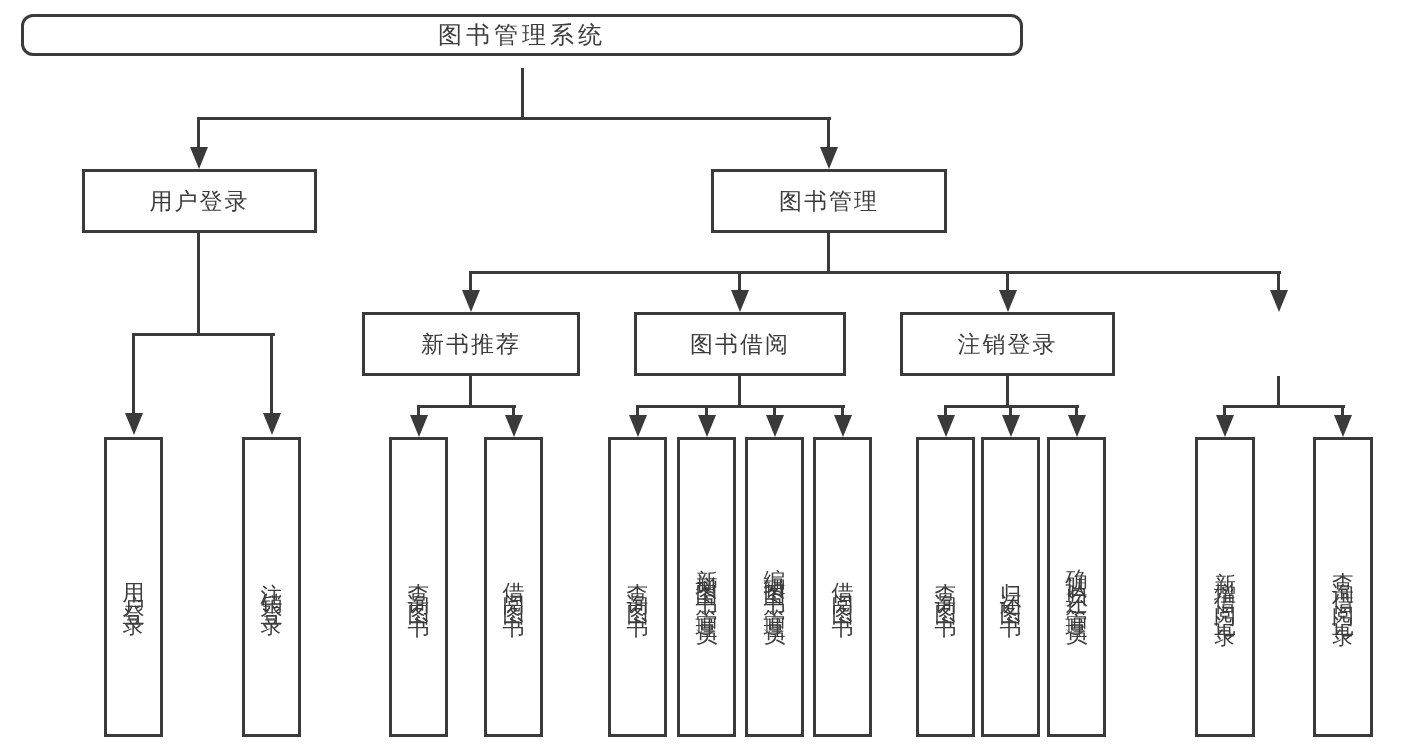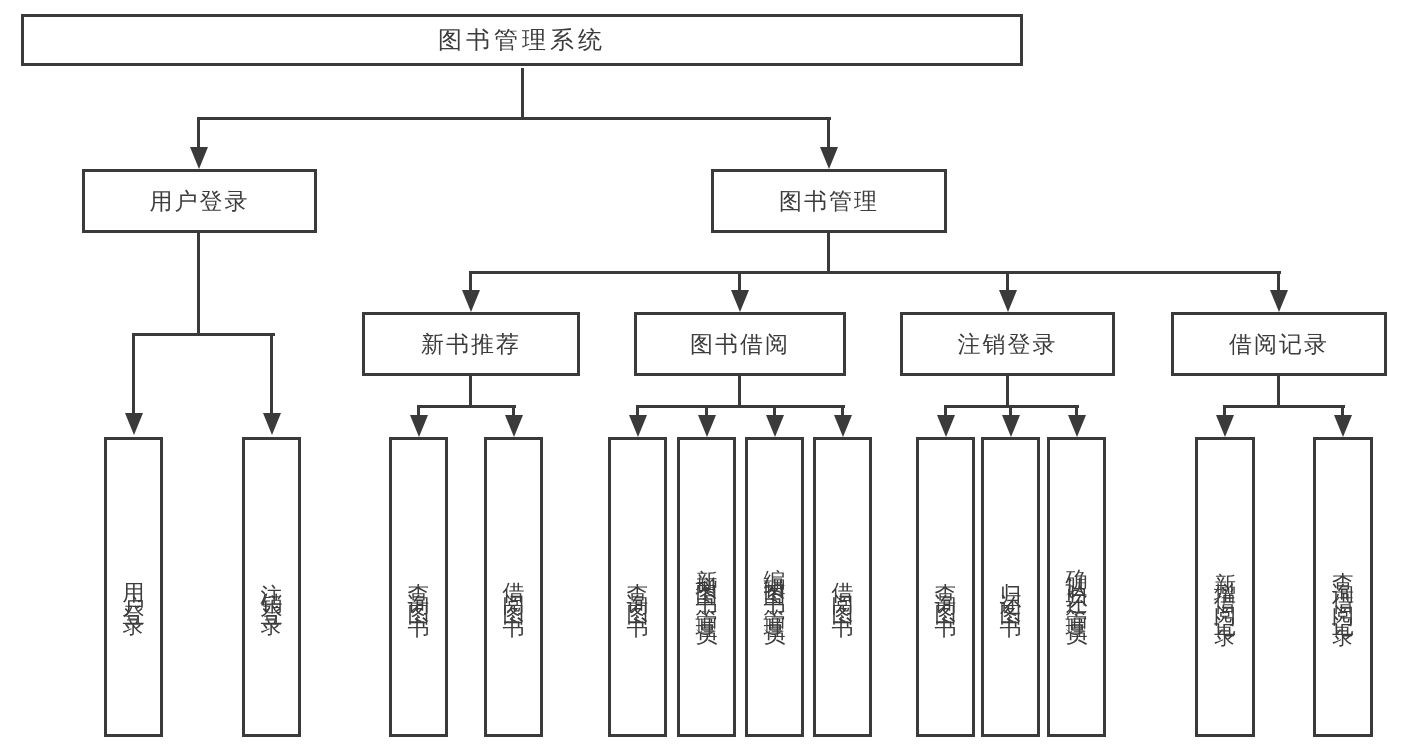--- a/index.html
+++ b/index.html
@@ -48,21 +48,21 @@
     color:#9e9e9e;
     letter-spacing:0.5px;
     white-space:nowrap;
   }
 </style>
 </head>
 <body>
 
 <div class="canvas">
 
-  <div class="node root-node" style="left:21px; top:14px; width:1002px; height:52px;">图书管理系统</div>
+  <div class="node root-node" style="left:21px; top:14px; width:1002px; height:42px;border-radius:12px;">图书管理系统</div>
 
   <div class="vl" style="left:521px; top:68px;  height:50px;"></div>
   <div class="hl" style="left:197px; top:117px; width:634px;"></div>
   <div class="vl" style="left:197px; top:117px; height:33px;"></div>
   <div class="ah" style="left:190px; top:147px;"></div>
   <div class="vl" style="left:827px; top:117px; height:33px;"></div>
   <div class="ah" style="left:820px; top:147px;"></div>
 
   <div class="node branch-node" style="left:82px; top:169px; width:235px; height:64px;">用户登录</div>
   <div class="node branch-node" style="left:711px; top:169px; width:236px; height:64px;">图书管理</div>
@@ -81,21 +81,20 @@
   <div class="vl" style="left:738px;  top:271px; height:21px;"></div>
   <div class="ah" style="left:731px;  top:290px;"></div>
   <div class="vl" style="left:1006px; top:271px; height:21px;"></div>
   <div class="ah" style="left:999px;  top:290px;"></div>
   <div class="vl" style="left:1277px; top:271px; height:21px;"></div>
   <div class="ah" style="left:1270px; top:290px;"></div>
 
   <div class="node branch-node" style="left:634px; top:312px; width:212px; height:64px;">图书借阅</div>
   <div class="node branch-node" style="left:362px; top:312px; width:218px; height:64px;">新书推荐</div>
   <div class="node branch-node" style="left:900px; top:312px; width:215px; height:64px;">注销登录</div>
-  <div class="node branch-node" style="left:1171px; top:312px; width:216px; height:64px;">借阅记录</div>
 
   <div class="vl" style="left:469px;  top:376px; height:31px;"></div>
   <div class="vl" style="left:738px;  top:376px; height:31px;"></div>
   <div class="vl" style="left:1006px; top:376px; height:31px;"></div>
   <div class="vl" style="left:1277px; top:376px; height:31px;"></div>
 
   <div class="hl" style="left:417px;  top:405px; width:99px;"></div>
   <div class="hl" style="left:636px;  top:405px; width:209px;"></div>
   <div class="hl" style="left:944px;  top:405px; width:135px;"></div>
   <div class="hl" style="left:1223px; top:405px; width:122px;"></div>

